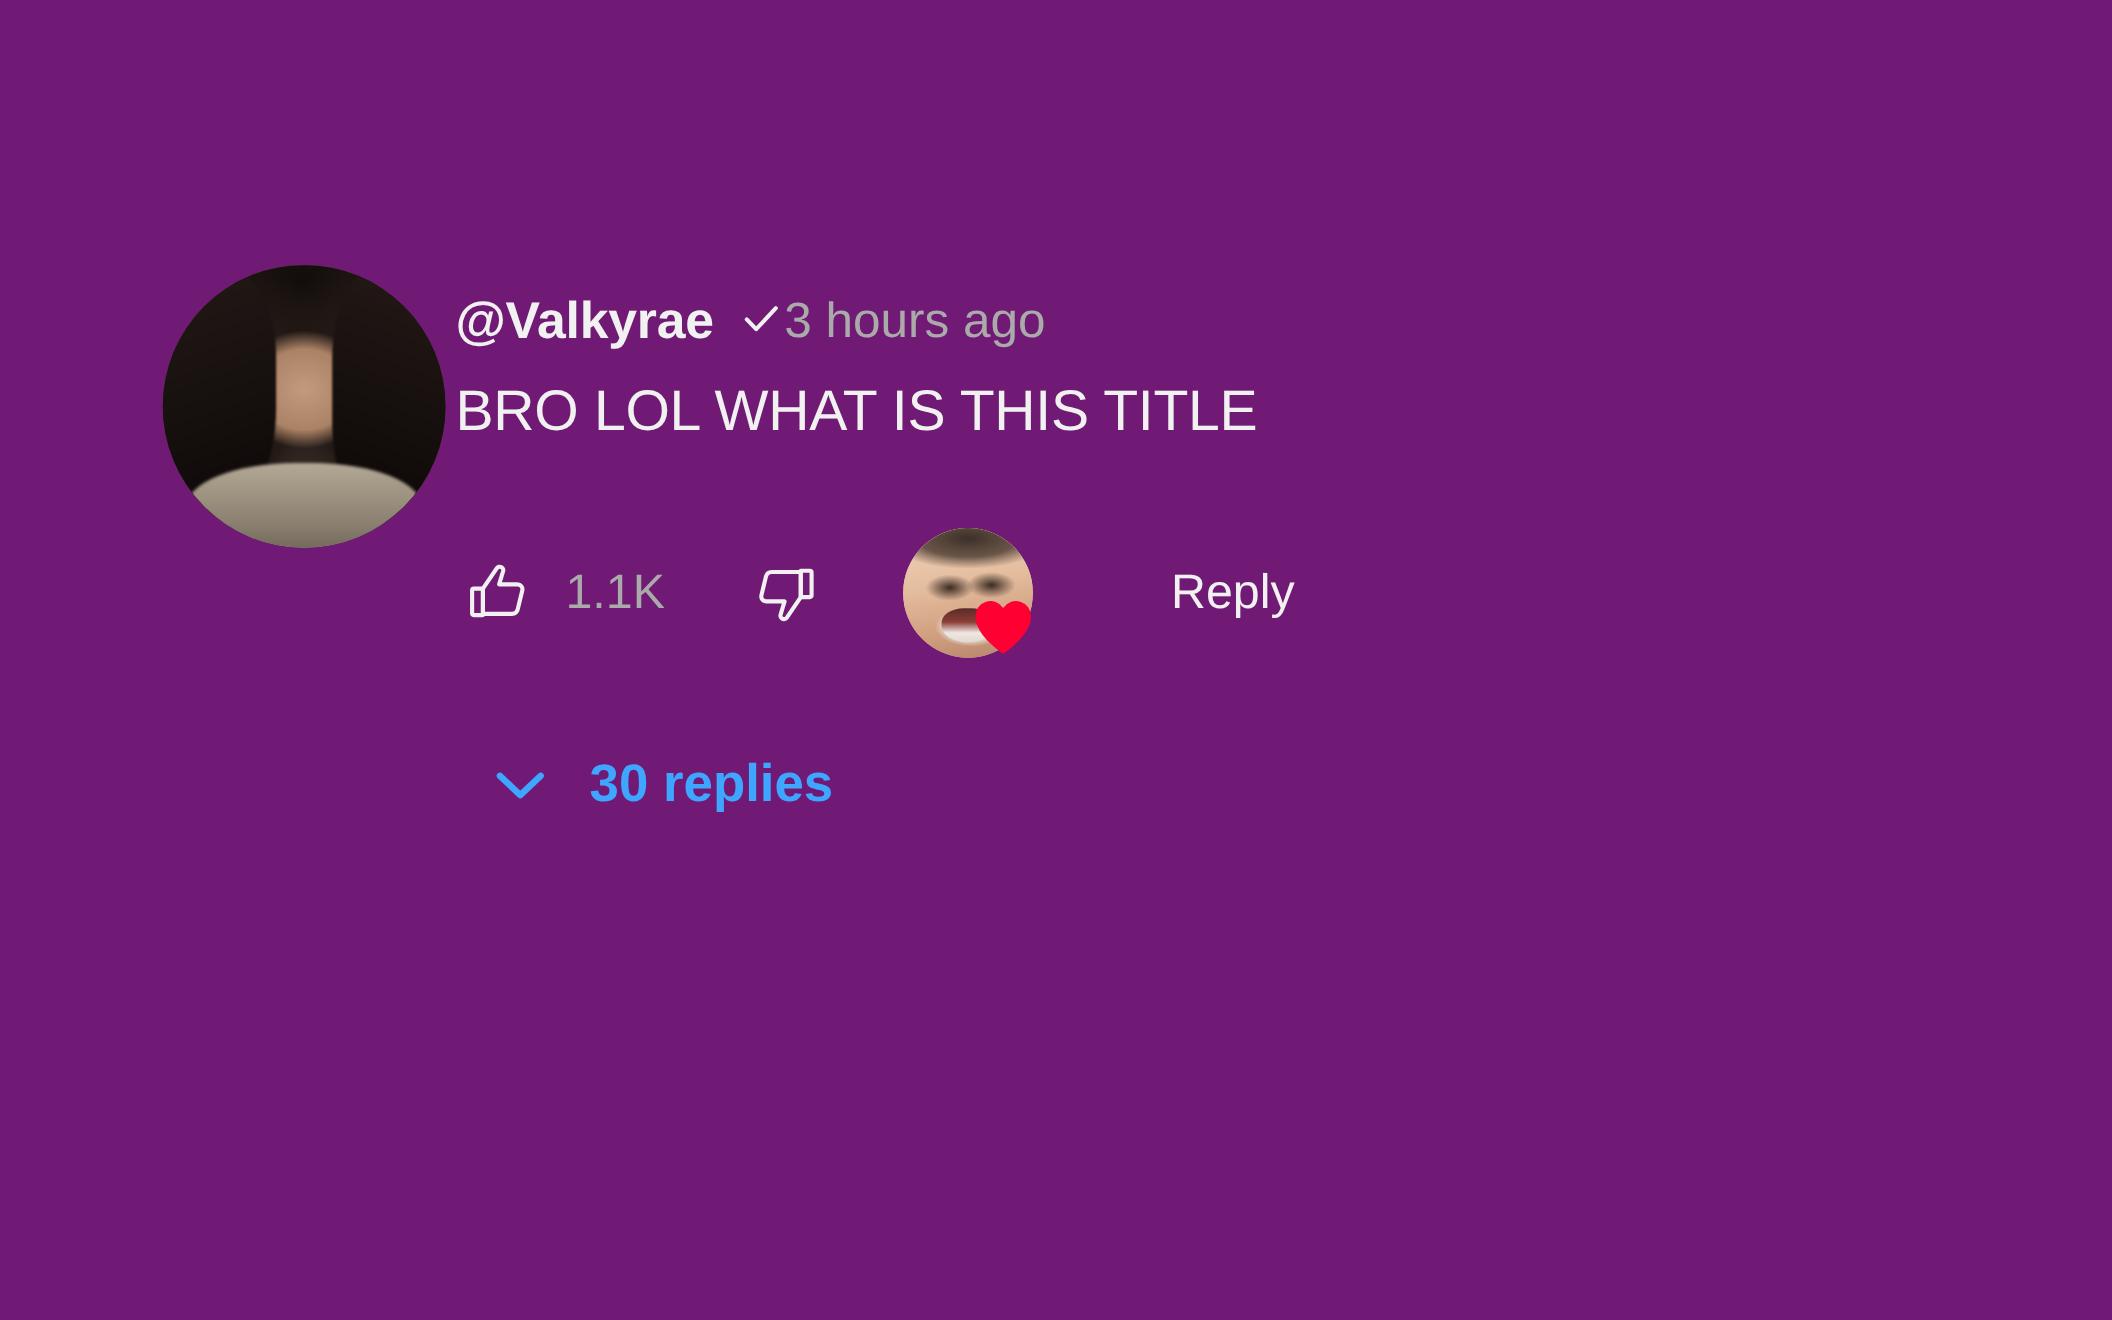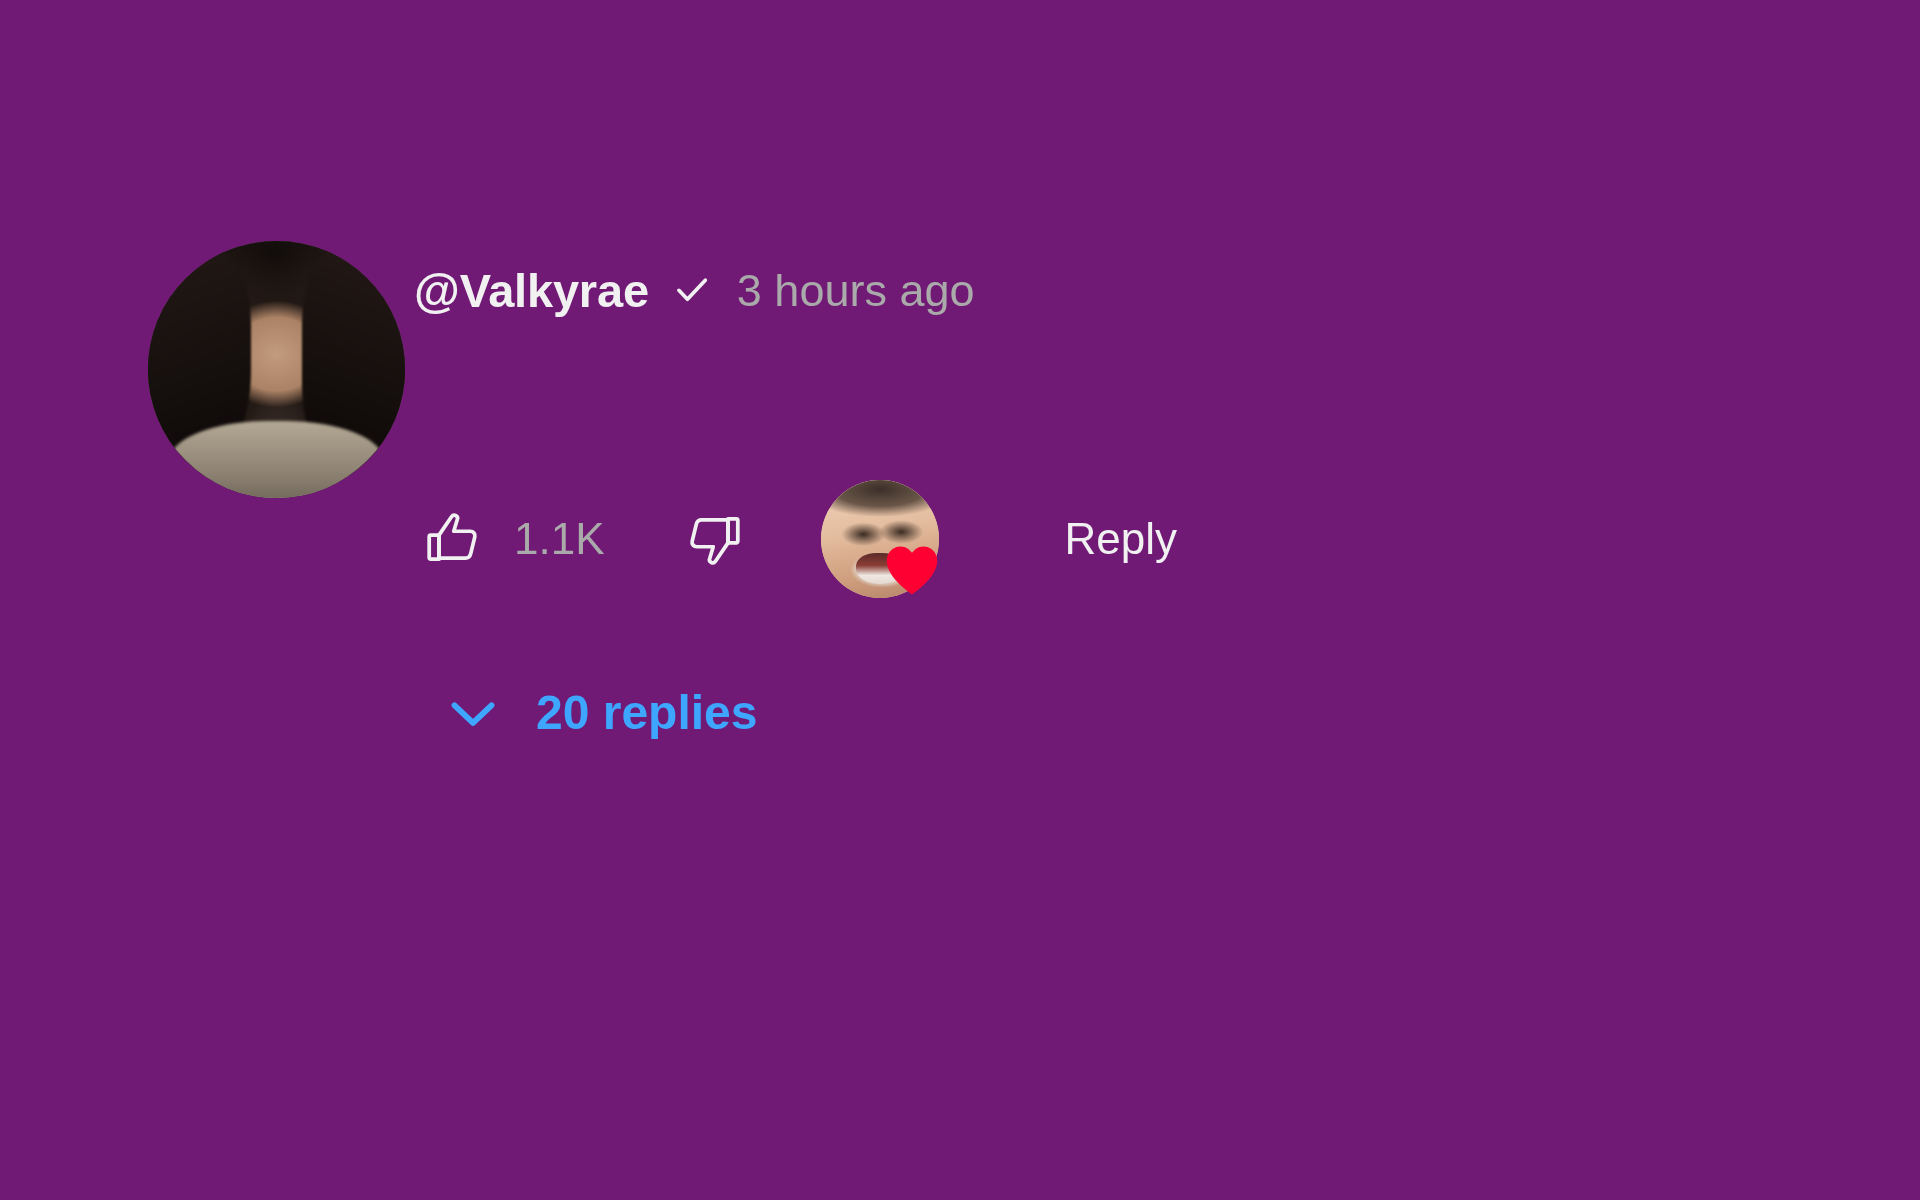--- a/index.html
+++ b/index.html
@@ -104,21 +104,20 @@
     line-height: 1;
     white-space: nowrap;
   }
   .verified-icon {
     margin-left: 22px;
     width: 42px;
     height: 42px;
     display: block;
   }
   .timestamp {
-    margin-left: 24px;
     font-size: 45px;
     color: #aaaaaa;
     line-height: 1;
     white-space: nowrap;
   }
 
   
   .comment-text {
     position: absolute;
     left: 414px;
@@ -253,20 +252,21 @@
 
     <span class="verified-icon">
       <svg viewBox="0 0 24 24" width="42" height="42" aria-hidden="true">
         <path d="M4.5 12.2 L9.4 17.3 L19.6 6.4" fill="none" stroke="#f1f1f1" stroke-width="2.1" stroke-linecap="round" stroke-linejoin="round"></path>
       </svg>
     </span>
 
     <span class="timestamp">3 hours ago</span>
   </div>
 
+  <div class="comment-text">BRO LOL WHAT IS THIS TITLE</div>
 
   <div class="actions">
 
     <div class="icon-btn">
       <svg viewBox="0 0 24 24" width="62" height="62" aria-hidden="true">
         <path d="M3 10.5 h3.2 v9.3 H3 a0.6 0.6 0 0 1 -0.6 -0.6 v-8.1 a0.6 0.6 0 0 1 0.6 -0.6 z" fill="none" stroke="#f1f1f1" stroke-width="1.45" stroke-linejoin="round"></path>
         <path d="M6.2 10.5 L11.1 3.3 a1.25 1.25 0 0 1 2.15 1.25 L11.9 9 h6.45 a1.75 1.75 0 0 1 1.7 2.17 l-1.6 6.6 a2.1 2.1 0 0 1 -2.03 1.6 H6.2 z" fill="none" stroke="#f1f1f1" stroke-width="1.45" stroke-linejoin="round" stroke-linecap="round"></path>
       </svg>
     </div>
 
@@ -294,16 +294,16 @@
 
     <span class="reply-btn">Reply</span>
   </div>
 
   <div class="replies-row">
     <span class="chevron-icon">
       <svg viewBox="0 0 24 24" width="74" height="74" aria-hidden="true">
         <path d="M6 9.5 L12 15.2 L18 9.5" fill="none" stroke="#3ea6ff" stroke-width="1.9" stroke-linecap="round" stroke-linejoin="round"></path>
       </svg>
     </span>
-    <span class="replies-label">20 replies</span>
+    <span class="replies-label">30 replies</span>
   </div>
 
 </div>
 
 </body></html>

